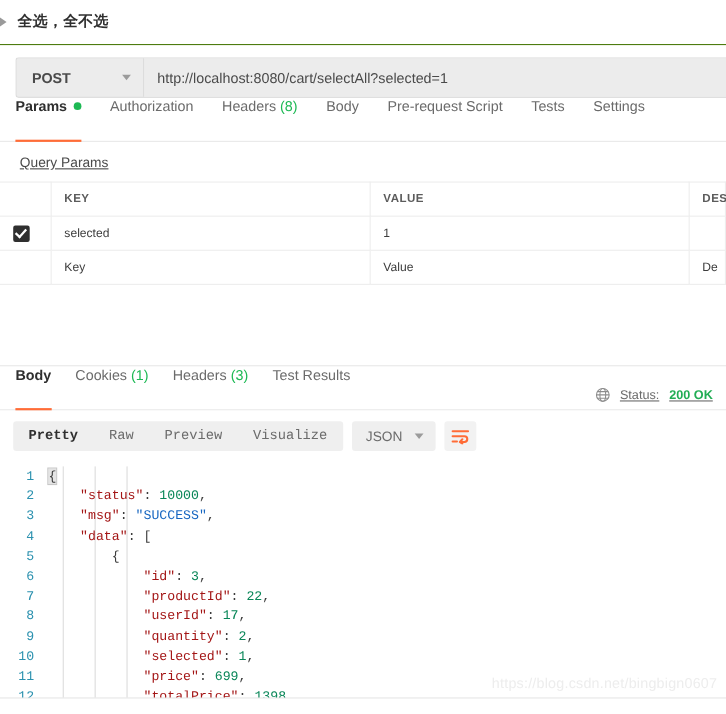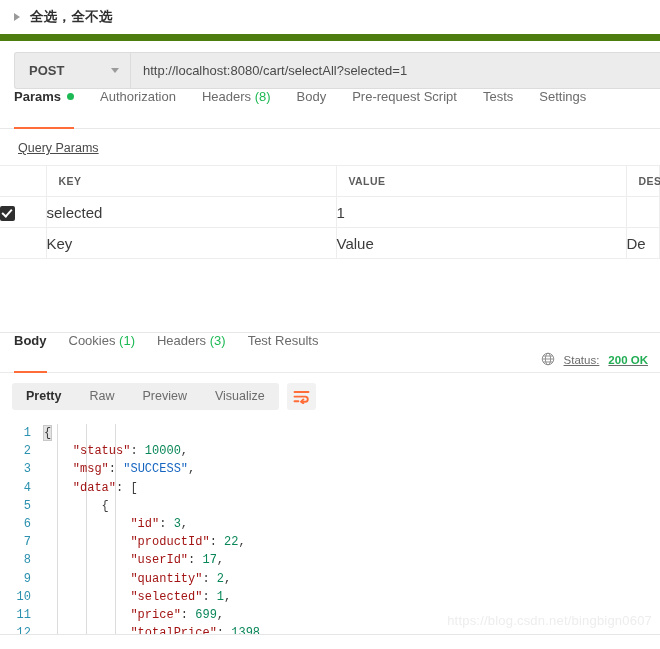--- a/index.html
+++ b/index.html
@@ -9,22 +9,22 @@
     font-family: "Liberation Sans", sans-serif;
     color: #3c3c3c;
     overflow: hidden;
   }
 
   
   .req-header {
     height: 41px;
     display: flex;
     align-items: center;
-    padding-left: 14px;
-    border-bottom: 7px solid #4d7c0f;
+    padding-left: 0;
+    border-bottom: 1px solid #4d7c0f;
     background: #fff;
     font-family: Liberation Serif, serif;
   }
   .caret {
     width: 0; height: 0;
     border-top: 4.5px solid transparent;
     border-bottom: 4.5px solid transparent;
     border-left: 6px solid #9a9a9a;
     margin-right: 10px;
   }
@@ -138,23 +138,23 @@
   .col-key { width: 290px; }
   .col-val { width: 290px; }
   table.params th {
     font-size: 10.5px;
     font-weight: bold;
     letter-spacing: .4px;
     color: #5c5c5c;
     padding-left: 12px;
   }
   table.params td {
-    font-size: 15px;
+    font-size: 11px;
     color: #3c3c3c;
-    padding-left: 0;
+    padding-left: 12px;
   }
   td.chk-cell { padding-left: 0; text-align: center; }
   .checkbox {
     width: 15px; height: 15px;
     background: #2f2f2f;
     border-radius: 2px;
     display: inline-block;
     position: relative;
     vertical-align: middle;
     cursor: pointer;
@@ -208,20 +208,21 @@
     border-radius: 3px;
     height: 27px;
     align-items: center;
   }
   .seg-item {
     font-size: 12.5px;
     color: #6b6b6b;
     padding: 18px 14px;
     line-height: 27px;
     cursor: pointer;
+    font-family: Liberation Mono, monospace;
   }
   .seg-item.active { color: #2f2f2f; font-weight: bold; }
   .lang-sel {
     display: flex;
     align-items: center;
     gap: 11px;
     background: #efefef;
     border-radius: 3px;
     height: 27px;
     padding: 0 11px 0 13px;
@@ -402,20 +403,24 @@
   </div>
 </div>
 
 <div class="fmt-row">
   <div class="seg">
     <div class="seg-item active">Pretty</div>
     <div class="seg-item">Raw</div>
     <div class="seg-item">Preview</div>
     <div class="seg-item">Visualize</div>
   </div>
+  <div class="lang-sel">
+    <span>JSON</span>
+    <span class="dd-arrow"></span>
+  </div>
   <div class="wrap-btn">
     <svg width="17" height="15" viewBox="0 0 17 15">
       <line x1="1.5" y1="3" x2="15.5" y2="3" stroke="#ff6c37" stroke-width="1.9" stroke-linecap="round"></line>
       <path d="M1.5 7.6 H12.2 a2.6 2.6 0 0 1 0 5.2 H8.6" fill="none" stroke="#ff6c37" stroke-width="1.9" stroke-linecap="round" stroke-linejoin="round"></path>
       <polyline points="10.3,10.4 8.1,12.7 10.3,14.3" fill="none" stroke="#ff6c37" stroke-width="1.9" stroke-linecap="round" stroke-linejoin="round"></polyline>
       <line x1="1.5" y1="12.3" x2="5.4" y2="12.3" stroke="#ff6c37" stroke-width="1.9" stroke-linecap="round"></line>
     </svg>
   </div>
 </div>
 

